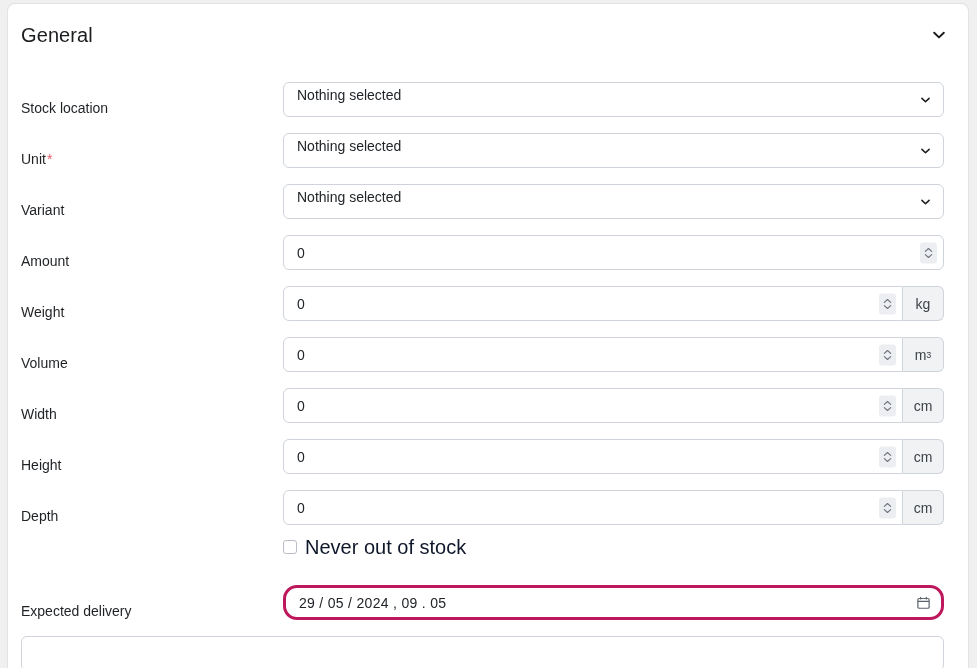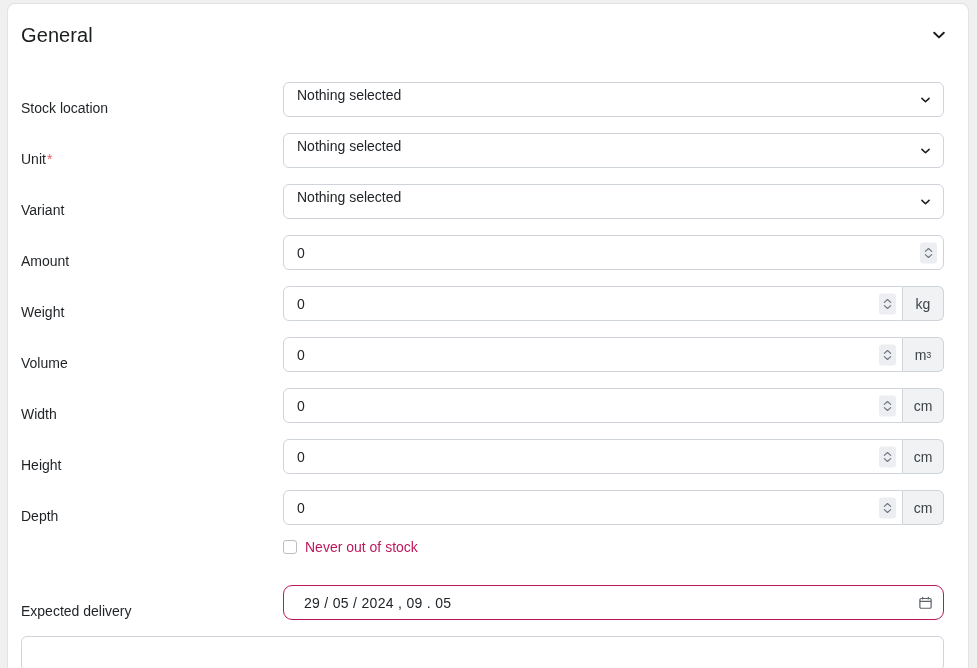--- a/index.html
+++ b/index.html
@@ -197,36 +197,36 @@
   }
   .checkbox {
     width: 14px;
     height: 14px;
     border: 1px solid #b9bec4;
     border-radius: 3px;
     background: #fff;
     flex: 0 0 14px;
   }
   .checkbox-label {
-    font-size: 14px;
-    color: #be185d;
+    font-size: 20px;
+    color: #0f172a;
     text-align: right;
   }
 
   
   .datewrap {
     position: relative;
     width: 100%;
     height: 35px;
     background: #ffffff;
-    border: 1px solid #be185d;
-    border-radius: 9px;
-    display: flex;
-    align-items: center;
-    padding: 0 34px 0 20px;
+    border: 3px solid #be185d;
+    border-radius: 14px;
+    display: flex;
+    align-items: center;
+    padding: 0 34px 0 13px;
     font-size: 14px;
     color: #212529;
   }
   .date-value { letter-spacing: 0.3px; }
   .cal-icon {
     position: absolute;
     right: 10px;
     top: 50%;
     transform: translateY(-50%);
     color: #5e646c;

